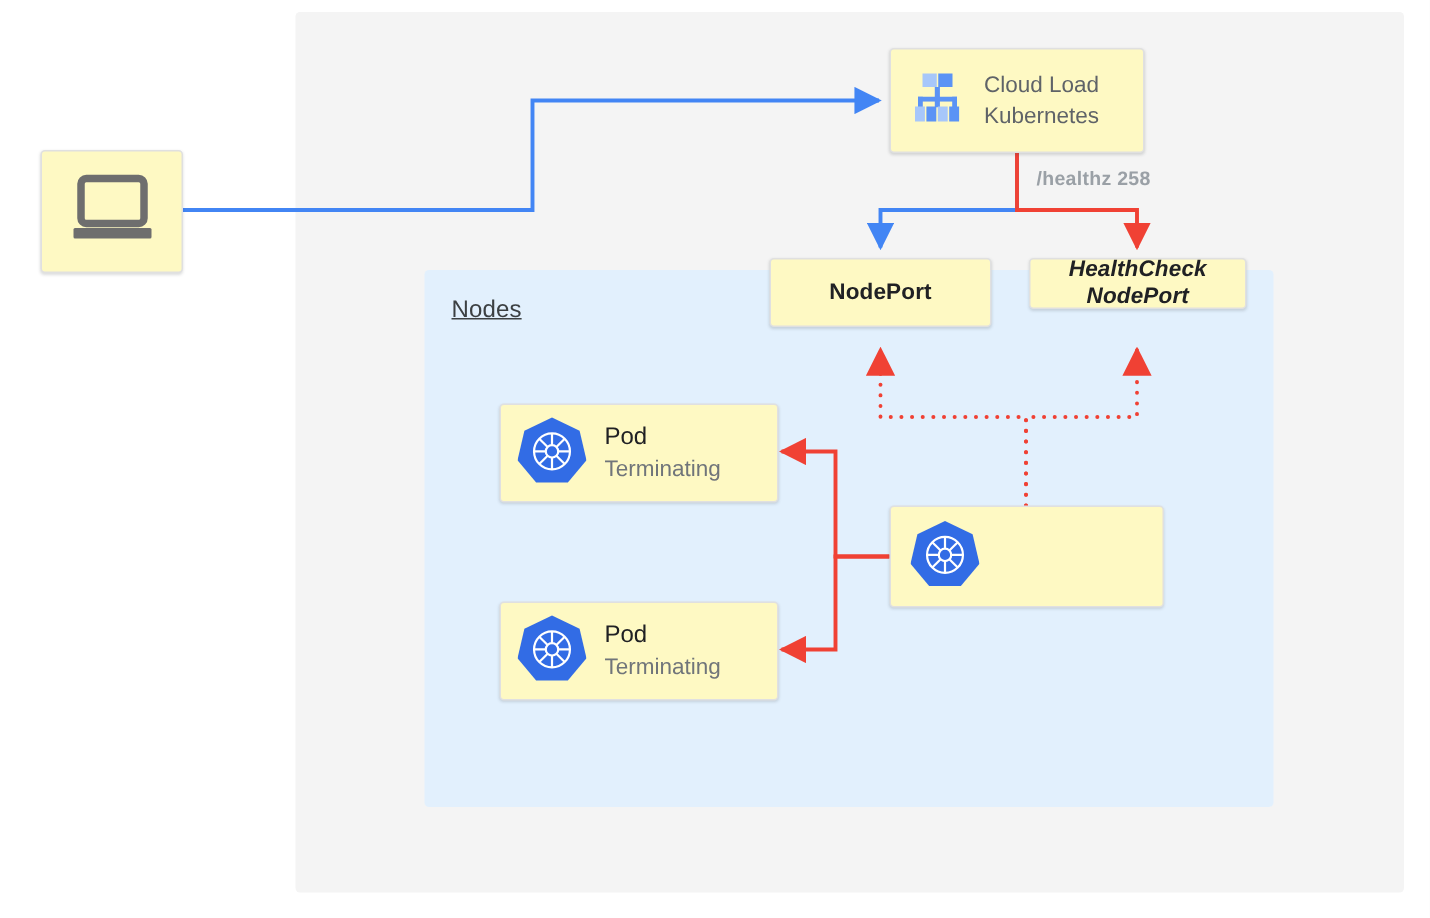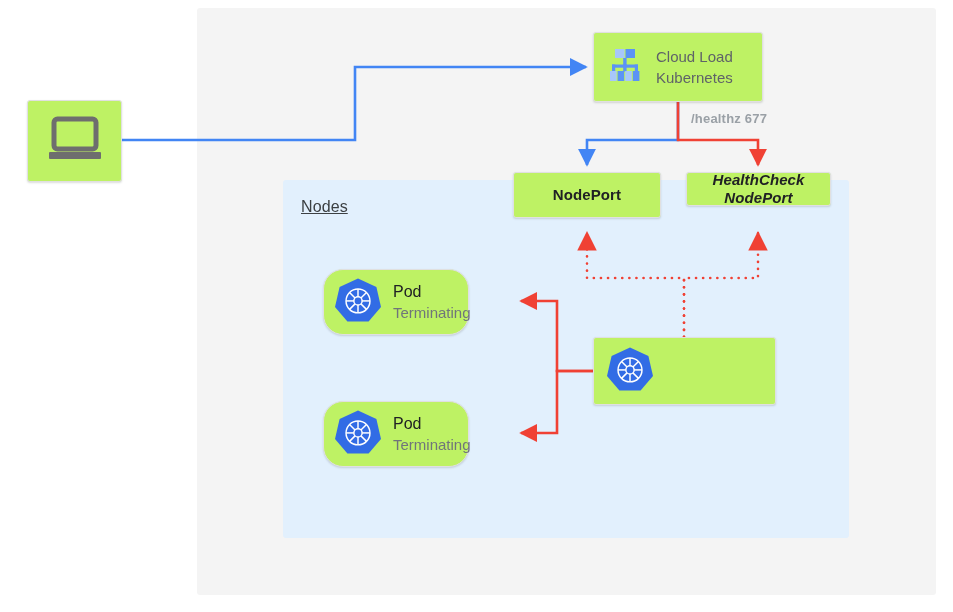--- a/index.html
+++ b/index.html
@@ -46,21 +46,21 @@
     font-size: 16px;
     color: #3c4043;
     letter-spacing: 0.1px;
     white-space: nowrap;
     text-decoration: underline;
   }
 
   
   .card {
     position: absolute;
-    background: #bef264;
+    background: #fef9c3;
     border: 1px solid #e0e0e0;
     border-radius: 3px;
     box-shadow: 0 1px 2px rgba(60,64,67,0.18);
     box-sizing: border-box;
     display: flex;
     align-items: center;
   }
 
   
   #laptop-card {
@@ -110,25 +110,24 @@
   .port-text {
     font-size: 15px;
     font-weight: bold;
     color: #202124;
     line-height: 18px;
     letter-spacing: 0.1px;
   }
 
   
   .pod-card {
-    left: 323px;
-    width: 146px;
+    left: 333px;
+    width: 186px;
     height: 66px;
     padding-left: 11px;
-    border-radius: 20px;
   }
   #pod-card-1 { top: 269px; }
   #pod-card-2 { top: 401px; }
 
   
   #kubeproxy-card {
     left: 593px;
     top: 337px;
     width: 183px;
     height: 68px;
@@ -205,21 +204,21 @@
     <path d="M 678 102 L 678 140 L 758 140 L 758 165" fill="none" stroke="#f04134" stroke-width="2.6" marker-end="url(#arrow-red)"></path>
 
     <path d="M 684 337 L 684 278 L 587 278 L 587 233" fill="none" stroke="#f04134" stroke-width="2.6" stroke-dasharray="0.1 7" stroke-linecap="round" marker-end="url(#arrow-red-dot)"></path>
     <path d="M 684 337 L 684 278 L 758 278 L 758 233" fill="none" stroke="#f04134" stroke-width="2.6" stroke-dasharray="0.1 7" stroke-linecap="round" marker-end="url(#arrow-red-dot)"></path>
 
     <path d="M 593 371 L 557 371 L 557 301 L 521 301" fill="none" stroke="#f04134" stroke-width="2.6" marker-end="url(#arrow-red)"></path>
 
     <path d="M 593 371 L 557 371 L 557 433 L 521 433" fill="none" stroke="#f04134" stroke-width="2.6" marker-end="url(#arrow-red)"></path>
   </svg>
 
-  <div class="healthz-label">/healthz 677</div>
+  <div class="healthz-label">/healthz 258</div>
 
   <div class="card" id="laptop-card">
     <span>
       <svg width="60" height="48" viewBox="0 0 60 48" aria-hidden="true">
         <rect x="9" y="4" width="42" height="30" rx="3.5" ry="3.5" fill="none" stroke="#6e6e6e" stroke-width="5"></rect>
         <rect x="4" y="37" width="52" height="7" rx="1" ry="1" fill="#6e6e6e"></rect>
       </svg>
     </span>
   </div>
 

